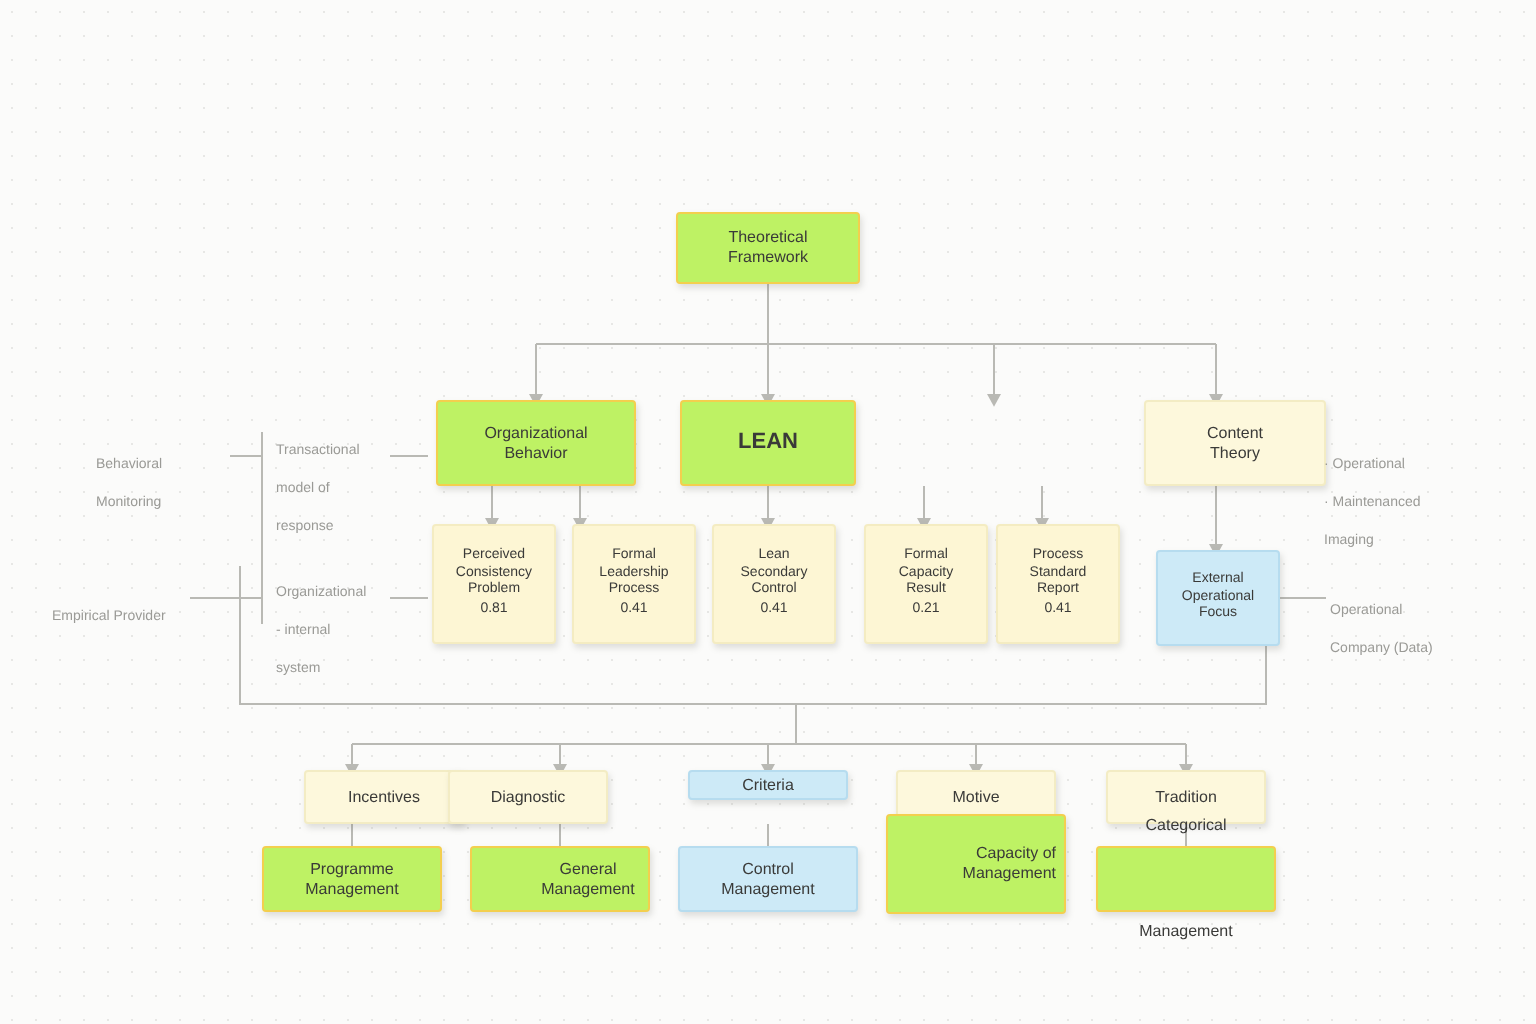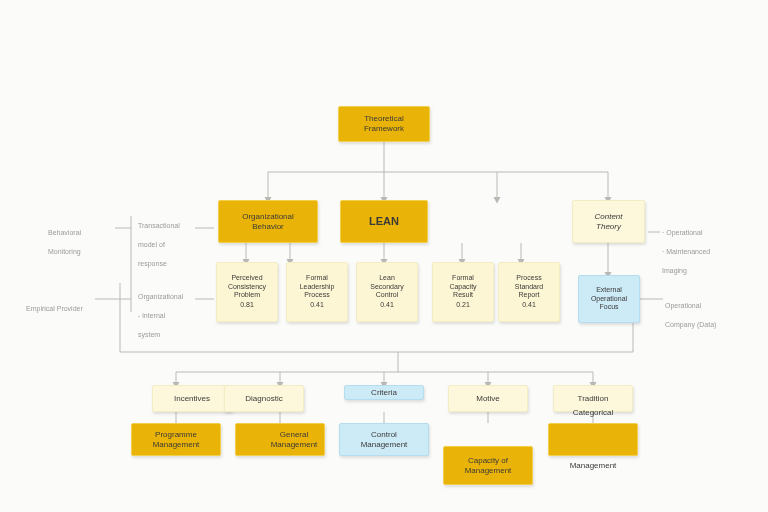--- a/index.html
+++ b/index.html
@@ -15,21 +15,21 @@
   svg#wires{position:absolute;left:0;top:0;width:768px;height:512px;overflow:visible;}
 
   .node{
     position:absolute;box-sizing:border-box;
     display:flex;flex-direction:column;align-items:center;justify-content:center;
     text-align:center;color:#3a3a38;line-height:1.2;
     border-radius:2px;
     box-shadow:1px 2px 3px rgba(120,120,110,.22);
     padding:3px 4px;
   }
-  .gold{background:#eab308;border:1px solid #f3cf4e;}
+  .gold{background:#bef264;border:1px solid #f3cf4e;}
   .gold2{background:#fcd95b;border:1px solid #f0c944;}
   .pale{background:#fdf6d4;border:1px solid #f4ecc2;}
   .cream{background:#fdf8dc;border:1px solid #f3ecc4;}
   .blue{background:#cdeaf7;border:1px solid #b6dcef;}
 
   .ln{display:block;white-space:nowrap;}
   .val{display:block;margin-top:2px;}
 
   .ann{
     position:absolute;color:#9a9a96;line-height:1.35;white-space:pre-line;
@@ -95,21 +95,21 @@
     <span class="ln">Framework</span>
   </div>
 
   <div class="node gold" style="left:218px;top:200px;width:100px;height:43px;font-size:8px;">
     <span class="ln">Organizational</span>
     <span class="ln">Behavior</span>
   </div>
   <div class="node gold" style="left:340px;top:200px;width:88px;height:43px;font-size:11px;font-weight:bold;">
     <span class="ln">LEAN</span>
   </div>
-  <div class="node cream" style="left:572px;top:200px;width:73px;height:43px;font-size:8px;font-style:italic;">
+  <div class="node cream" style="left:572px;top:200px;width:91px;height:43px;font-size:8px;">
     <span class="ln">Content</span>
     <span class="ln">Theory</span>
   </div>
 
   <div class="node pale" style="left:216px;top:262px;width:62px;height:60px;font-size:7px;">
     <span class="ln">Perceived</span>
     <span class="ln">Consistency</span>
     <span class="ln">Problem</span>
     <span class="val">0.81</span>
   </div>
@@ -164,21 +164,21 @@
     <span class="ln">Management</span>
   </div>
   <div class="node gold" style="left:235px;top:423px;width:90px;height:33px;font-size:8px;padding-left:32px;">
     <span class="ln">General</span>
     <span class="ln">Management</span>
   </div>
   <div class="node blue" style="left:339px;top:423px;width:90px;height:33px;font-size:8px;">
     <span class="ln">Control</span>
     <span class="ln">Management</span>
   </div>
-  <div class="node gold" style="left:443px;top:446px;width:90px;height:39px;font-size:8px;">
+  <div class="node gold" style="left:443px;top:407px;width:90px;height:50px;font-size:8px;align-items:flex-end;">
     <span class="ln">Capacity of</span>
     <span class="ln">Management</span>
   </div>
   <div class="node gold" style="left:548px;top:423px;width:90px;height:33px;font-size:8px;gap:43px;">
     <span class="ln">Categorical</span>
     <span class="ln">Management</span>
   </div>
 
   <div class="ann" style="left:48px;top:219px;width:70px;font-size:7px;text-align:left;">
     <span class="ln">Behavioral</span>

